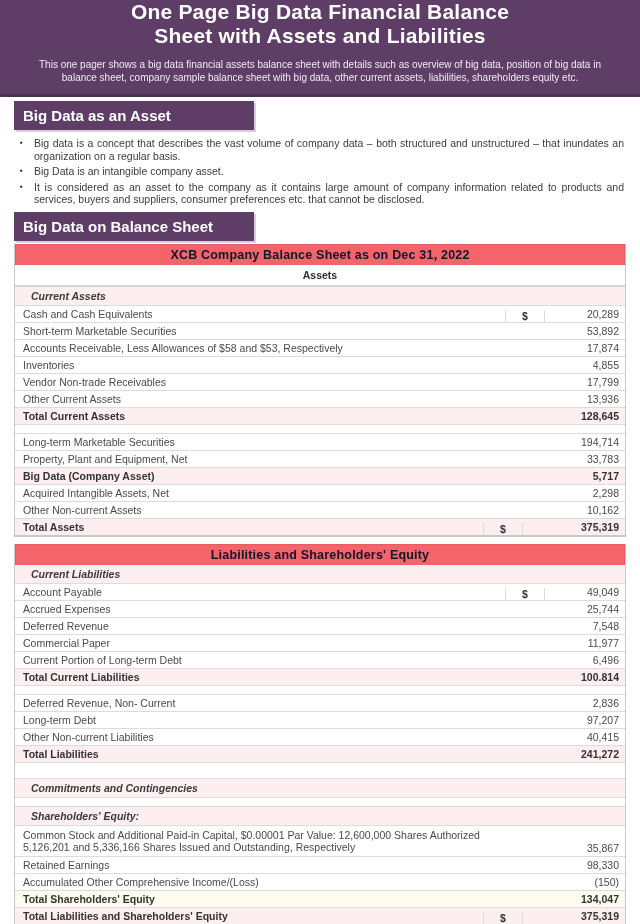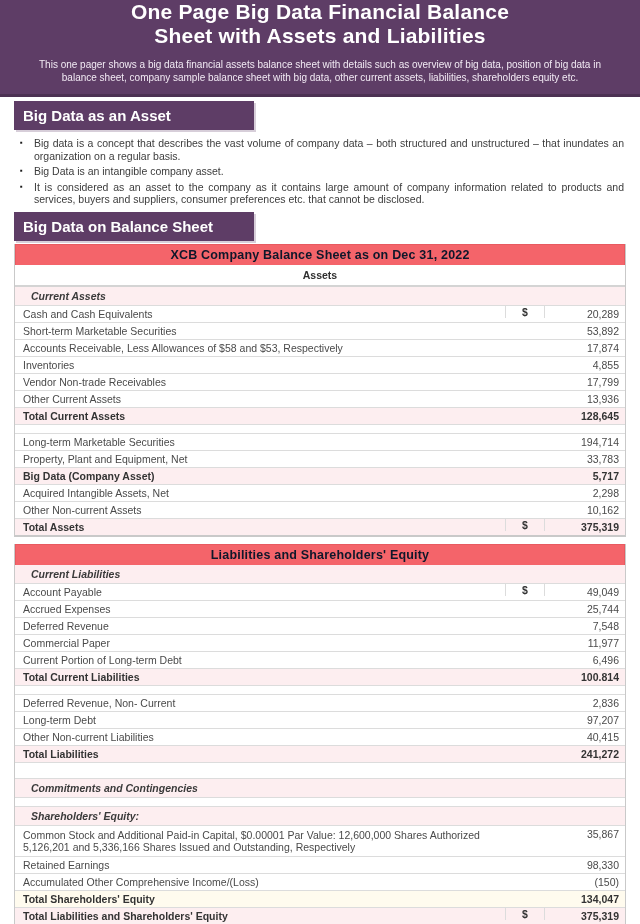--- a/index.html
+++ b/index.html
@@ -45,22 +45,22 @@
     border:1px solid #c9c9c9; border-top:none;
   }
   .tbl-head {
     height:21px; background:#f4646a; color:#0f172a;
     font-weight:bold; font-size:12.5px; letter-spacing:0.2px;
     display:flex; align-items:center; justify-content:center;
     border:1px solid #e85a60; border-bottom:none;
   }
   .liab { margin-top:7px; }
 
-  .trow { display:flex; align-items:flex-start; background:#fff; border-bottom:1px solid #dcdcdc; }
-  .trow:last-child { border-bottom:1px solid #c9c9c9; }
+  .trow { display:flex; align-items:flex-end; background:#fff; border-bottom:1px solid #dcdcdc; }
+  .trow:last-child { border-bottom:1px solid #c9c9c9;gap:22px; }
   .cell-label {
     flex:1; padding:2px 6px 2px 8px; font-size:10.5px; line-height:12px;
     color:#4a4a4a; display:flex; align-items:center;
   }
   .cell-dollar {
     width:40px; border-left:1px solid #dcdcdc; border-right:1px solid #dcdcdc;
     font-size:10.5px; font-weight:bold; color:#333;
     display:flex; align-items:center; justify-content:center;
   }
   .cell-value {

